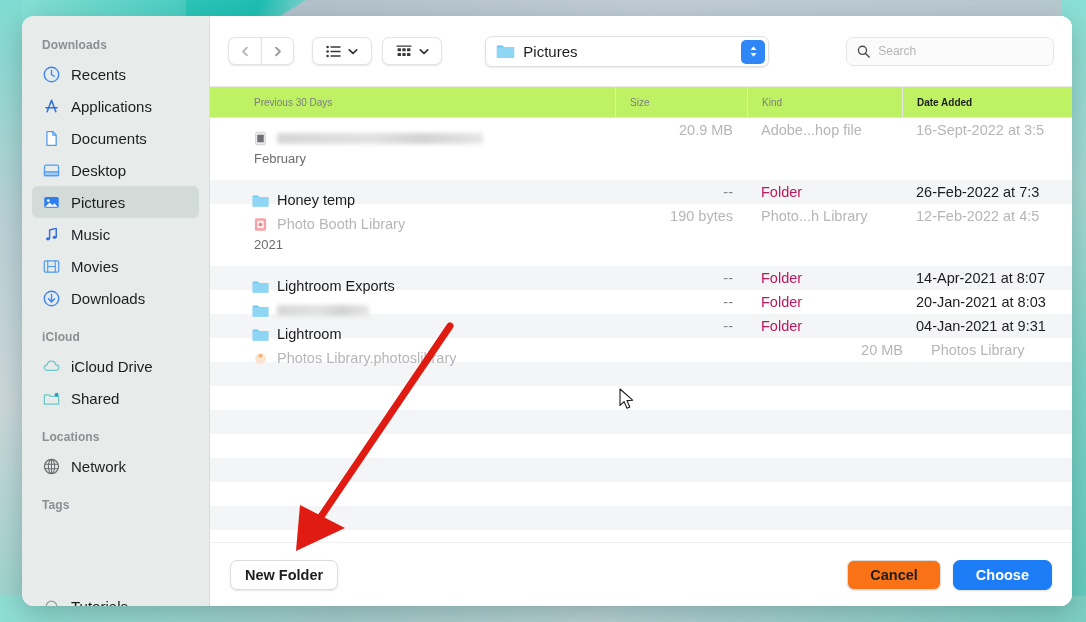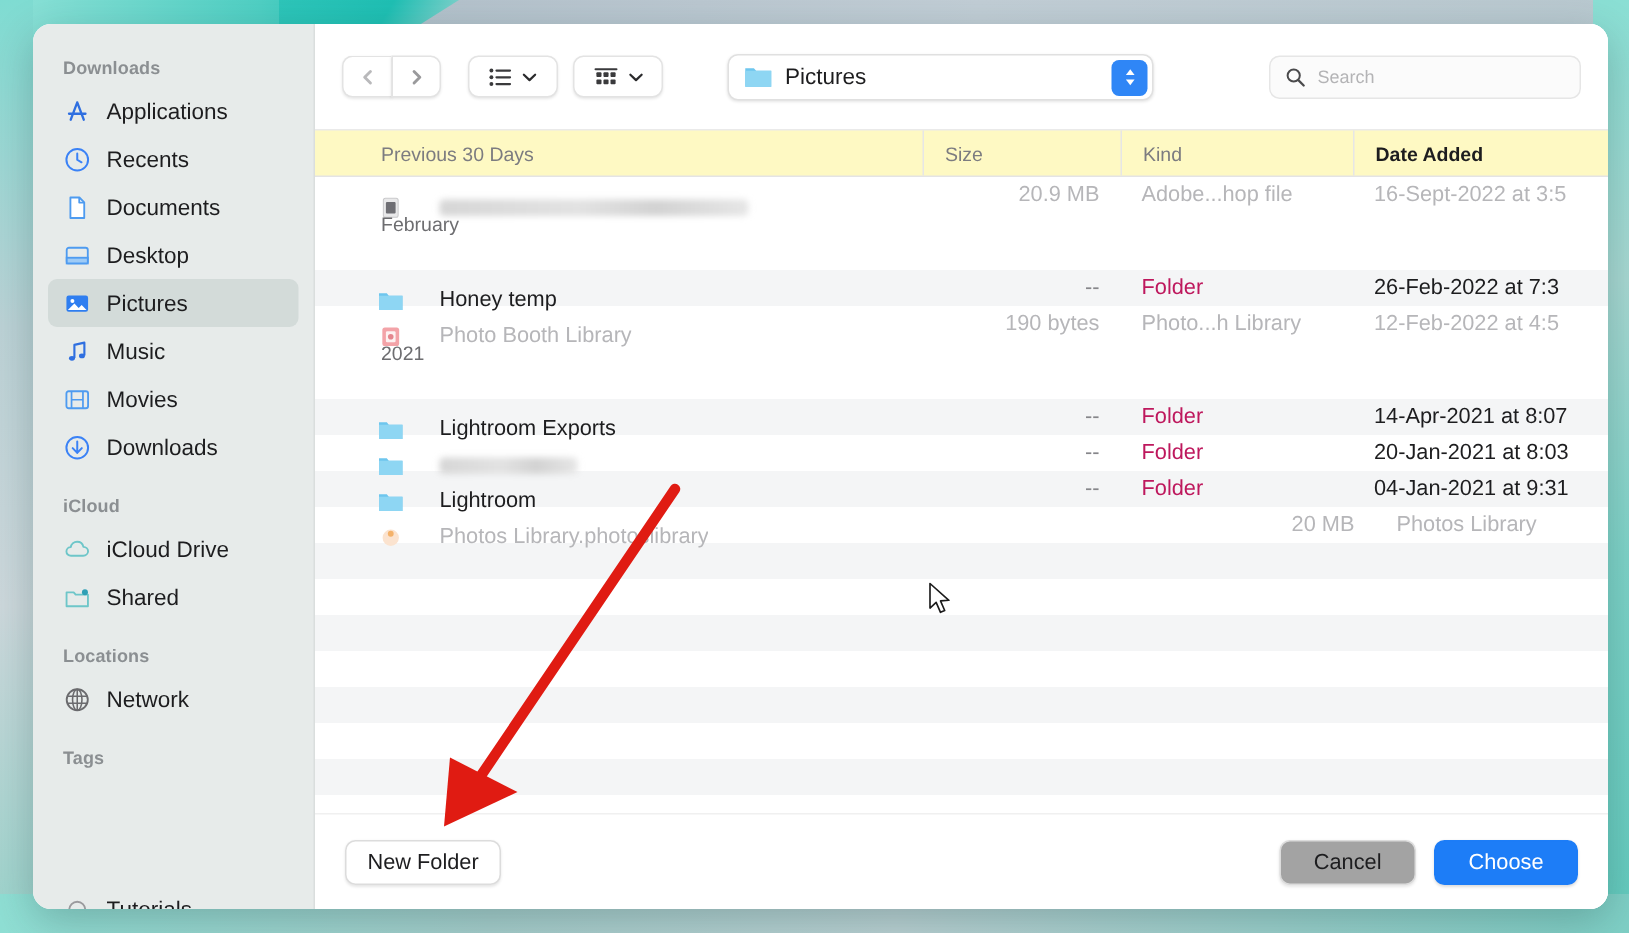--- a/index.html
+++ b/index.html
@@ -124,43 +124,43 @@
     border: none; outline: none; background: transparent;
     font-size: 12px; color: #1d1d1f; width: 100%;
     font-family: "Liberation Sans", sans-serif;
   }
   #searchbox input::placeholder { color: #b4b4b6; }
 
   
   #colhead {
     height: 32px; flex: 0 0 32px; display: flex; align-items: center;
     border-top: 1px solid #eaeaea; border-bottom: 1px solid #e4e4e4;
-    background: #fef9c3; font-size: 13px; color: #7c7c80;
+    background: #bef264; font-size: 10px; color: #7c7c80;
     position: relative;
   }
   .col { height: 100%; display: flex; align-items: center; flex: 0 0 auto; }
   .col + .col { border-left: 1px solid #e6e6e6; }
   .c-name { flex: 1 1 auto; padding-left: 44px; min-width: 0; }
   .c-size { width: 132px; padding-left: 14px; }
   .c-kind { width: 155px; padding-left: 14px; }
   .c-date { width: 170px; padding-left: 14px; color: #1d1d1f; font-weight: 700; }
 
   
   #filelist { flex: 1 1 auto; overflow: hidden; background: #fff; }
-  .grp-row { height: 38px; display: flex; align-items: flex-start; padding-bottom: 5px; }
+  .grp-row { height: 38px; display: flex; align-items: center; padding-bottom: 5px; }
   .grp-label { padding-left: 44px; font-size: 13px; color: #6d6d70; }
   .row {
     height: 24px; display: flex; align-items: center;
     font-size: 14.5px; color: #1d1d1f; padding-left: 20px;
   }
   .row.alt { background: #f4f5f6; }
   .row.dim { color: #b6b6b9; }
   .row.dim .cell { color: #b6b6b9; }
   .cell { flex: 0 0 auto; display: flex; align-items: center; height: 100%; }
-  .cell.name { flex: 1 1 auto; padding-left: 22px; gap: 24px; min-width: 0; overflow: hidden; margin-top: 16px; }
+  .cell.name { flex: 1 1 auto; padding-left: 22px; gap: 8px; min-width: 0; overflow: hidden; margin-top: 16px; }
   .cell.size { width: 132px; padding-right: 14px; justify-content: flex-end; color: #86868a; }
   .cell.kind { width: 155px; padding-left: 14px; color: #be185d; }
   .cell.date { width: 170px; padding-left: 14px; color: #1d1d1f; white-space: nowrap; }
   .row.dim .cell.date { color: #b6b6b9; }
   .fname { white-space: nowrap; overflow: hidden; }
   .blur-name {
     display: inline-block; height: 11px; border-radius: 3px;
     background: linear-gradient(90deg,#d6d6d6,#e2e2e2 45%,#d2d2d2 70%,#e6e6e6);
     filter: blur(2.2px);
   }
@@ -170,28 +170,28 @@
 
   
   #bottombar {
     height: 64px; flex: 0 0 64px; background: #fff;
     display: flex; align-items: center; padding: 0 20px;
     border-top: 1px solid #f0f0f0;
   }
   .btn {
     height: 30px; border-radius: 7px; font-size: 14.5px;
     display: flex; align-items: center; justify-content: center;
-    cursor: default; font-family: "Liberation Sans", sans-serif;
+    cursor: default; font-family: "Liberation Sans", sans-serif; font-weight: bold;
   }
   #btn-newfolder {
     background: #fff; border: 1px solid #dcdcdc; color: #1d1d1f;
     padding: 0 14px; box-shadow: 0 1px 2px rgba(0,0,0,.10);
   }
   #btn-cancel {
-    background: #a3a3a3; border: 1px solid #dcdcdc; color: #1d1d1f;
+    background: #f97316; border: 1px solid #dcdcdc; color: #1d1d1f;
     padding: 0 22px; margin-left: auto; box-shadow: 0 1px 2px rgba(0,0,0,.10);
   }
   #btn-choose {
     background: #1d7df7; border: 1px solid #1d7df7; color: #fff;
     padding: 0 22px; margin-left: 12px; box-shadow: 0 1px 2px rgba(0,0,0,.14);
   }
 
   
   #cursor { position: absolute; left: 619px; top: 388px; width: 16px; height: 22px; pointer-events: none; }
   #annot-arrow { position: absolute; left: 0; top: 0; width: 1086px; height: 622px; pointer-events: none; }
@@ -206,31 +206,31 @@
 <div id="backdrop-bottom"></div>
 
 <div id="dialog">
 
   <div id="sidebar">
 
     <div class="side-section">Downloads</div>
 
     <div class="side-item">
       <svg class="side-ic" viewBox="0 0 20 20">
-        <path d="M10 3.4 14.6 15.6 M10 3.4 5.4 15.6 M4.2 11.4h11.6" fill="none" stroke="#2f6fe0" stroke-width="1.6" stroke-linecap="round"></path>
-      </svg>
-      <span class="side-label">Applications</span>
-    </div>
-
-    <div class="side-item">
-      <svg class="side-ic" viewBox="0 0 20 20">
         <circle cx="10" cy="10" r="7.6" fill="none" stroke="#3b82f6" stroke-width="1.4"></circle>
         <path d="M10 5.6V10l3 1.8" fill="none" stroke="#3b82f6" stroke-width="1.4" stroke-linecap="round"></path>
       </svg>
       <span class="side-label">Recents</span>
+    </div>
+
+    <div class="side-item">
+      <svg class="side-ic" viewBox="0 0 20 20">
+        <path d="M10 3.4 14.6 15.6 M10 3.4 5.4 15.6 M4.2 11.4h11.6" fill="none" stroke="#2f6fe0" stroke-width="1.6" stroke-linecap="round"></path>
+      </svg>
+      <span class="side-label">Applications</span>
     </div>
 
     <div class="side-item">
       <svg class="side-ic" viewBox="0 0 20 20">
         <path d="M5.2 2.8h6.3l3.4 3.5v10.9H5.2z" fill="#fff" stroke="#4e9bf0" stroke-width="1.3" stroke-linejoin="round"></path>
         <path d="M11.4 2.9v3.5h3.4" fill="none" stroke="#4e9bf0" stroke-width="1.3" stroke-linejoin="round"></path>
       </svg>
       <span class="side-label">Documents</span>
     </div>
 

